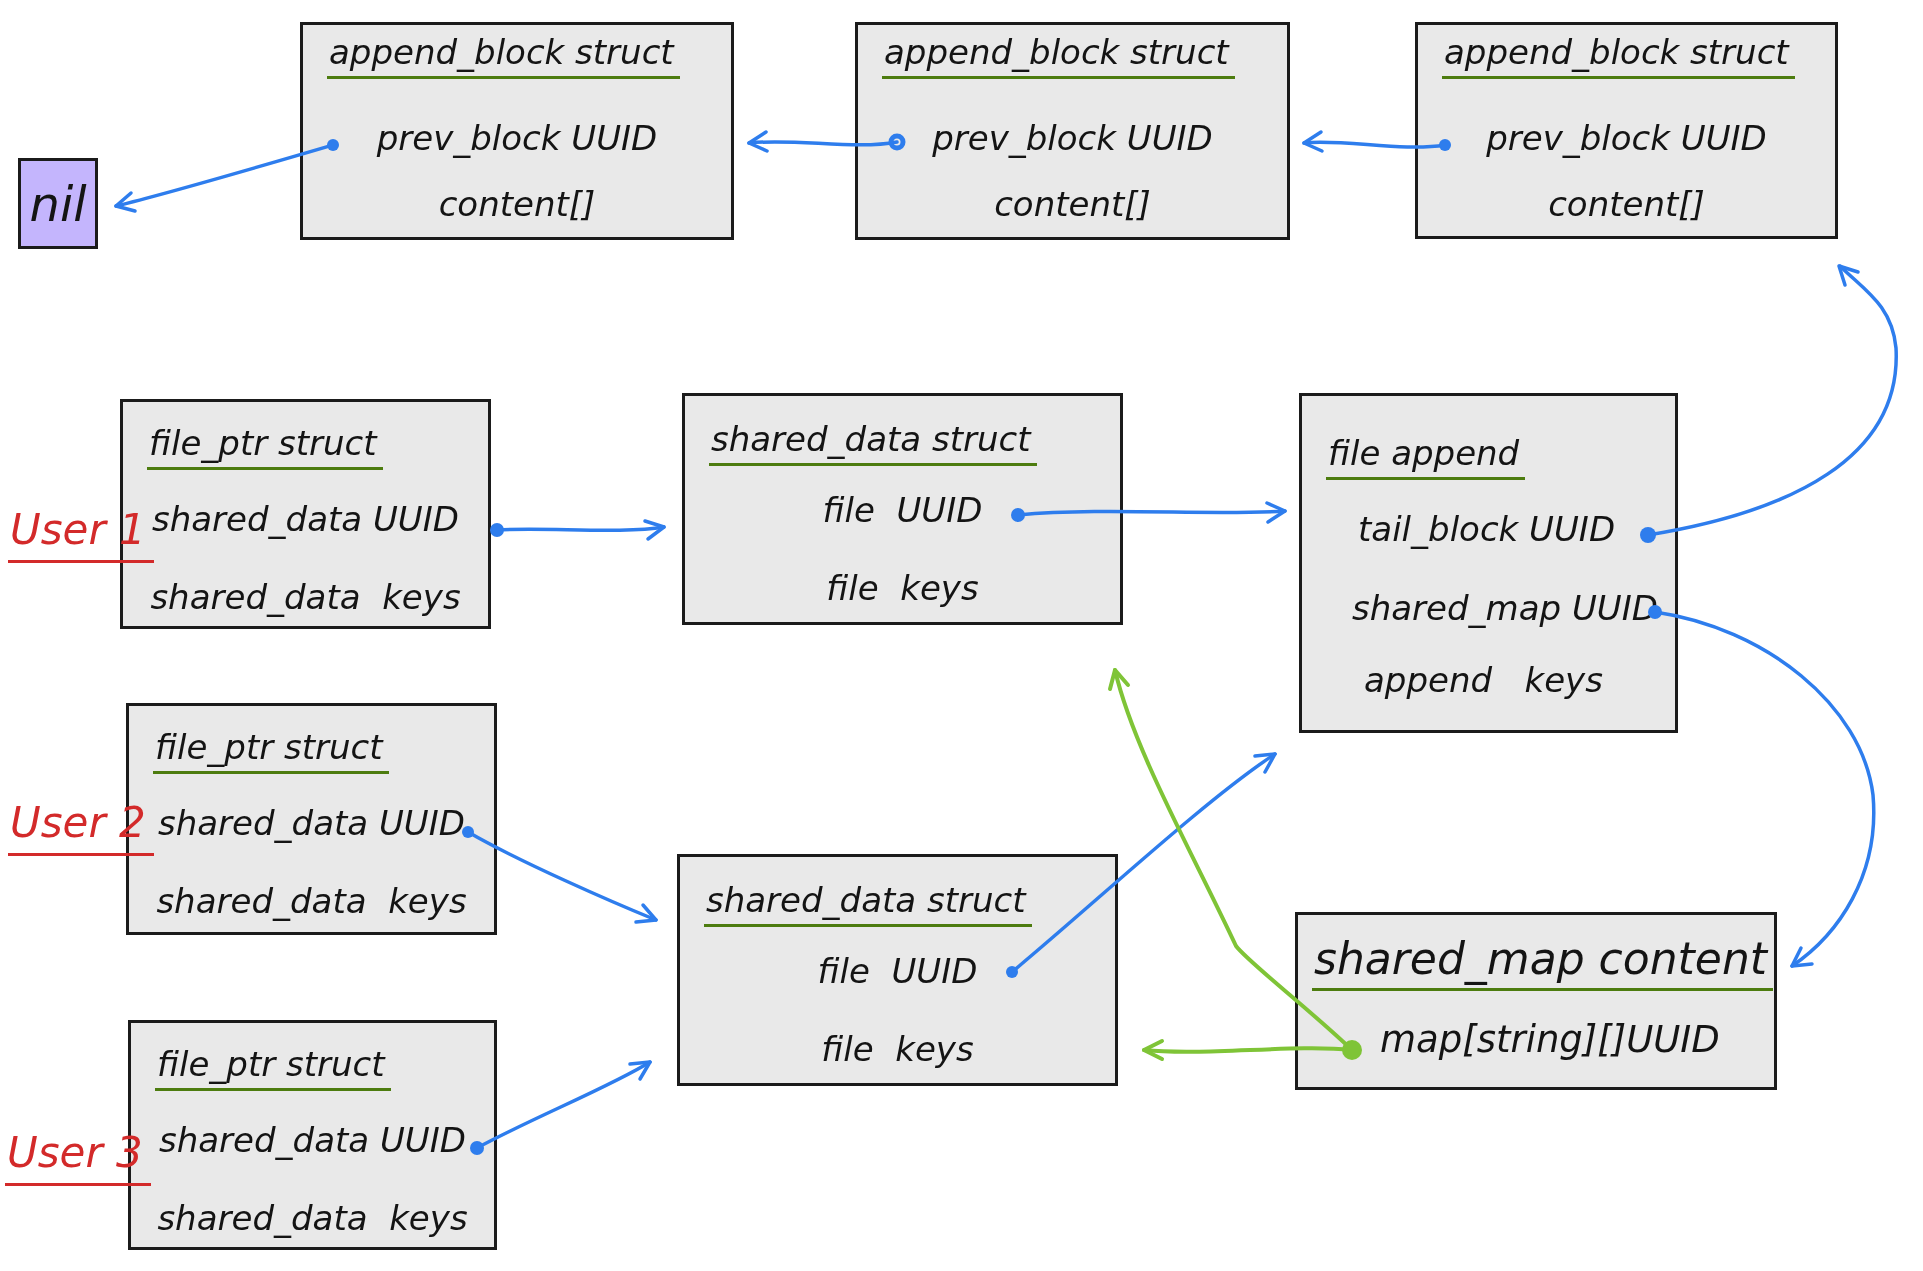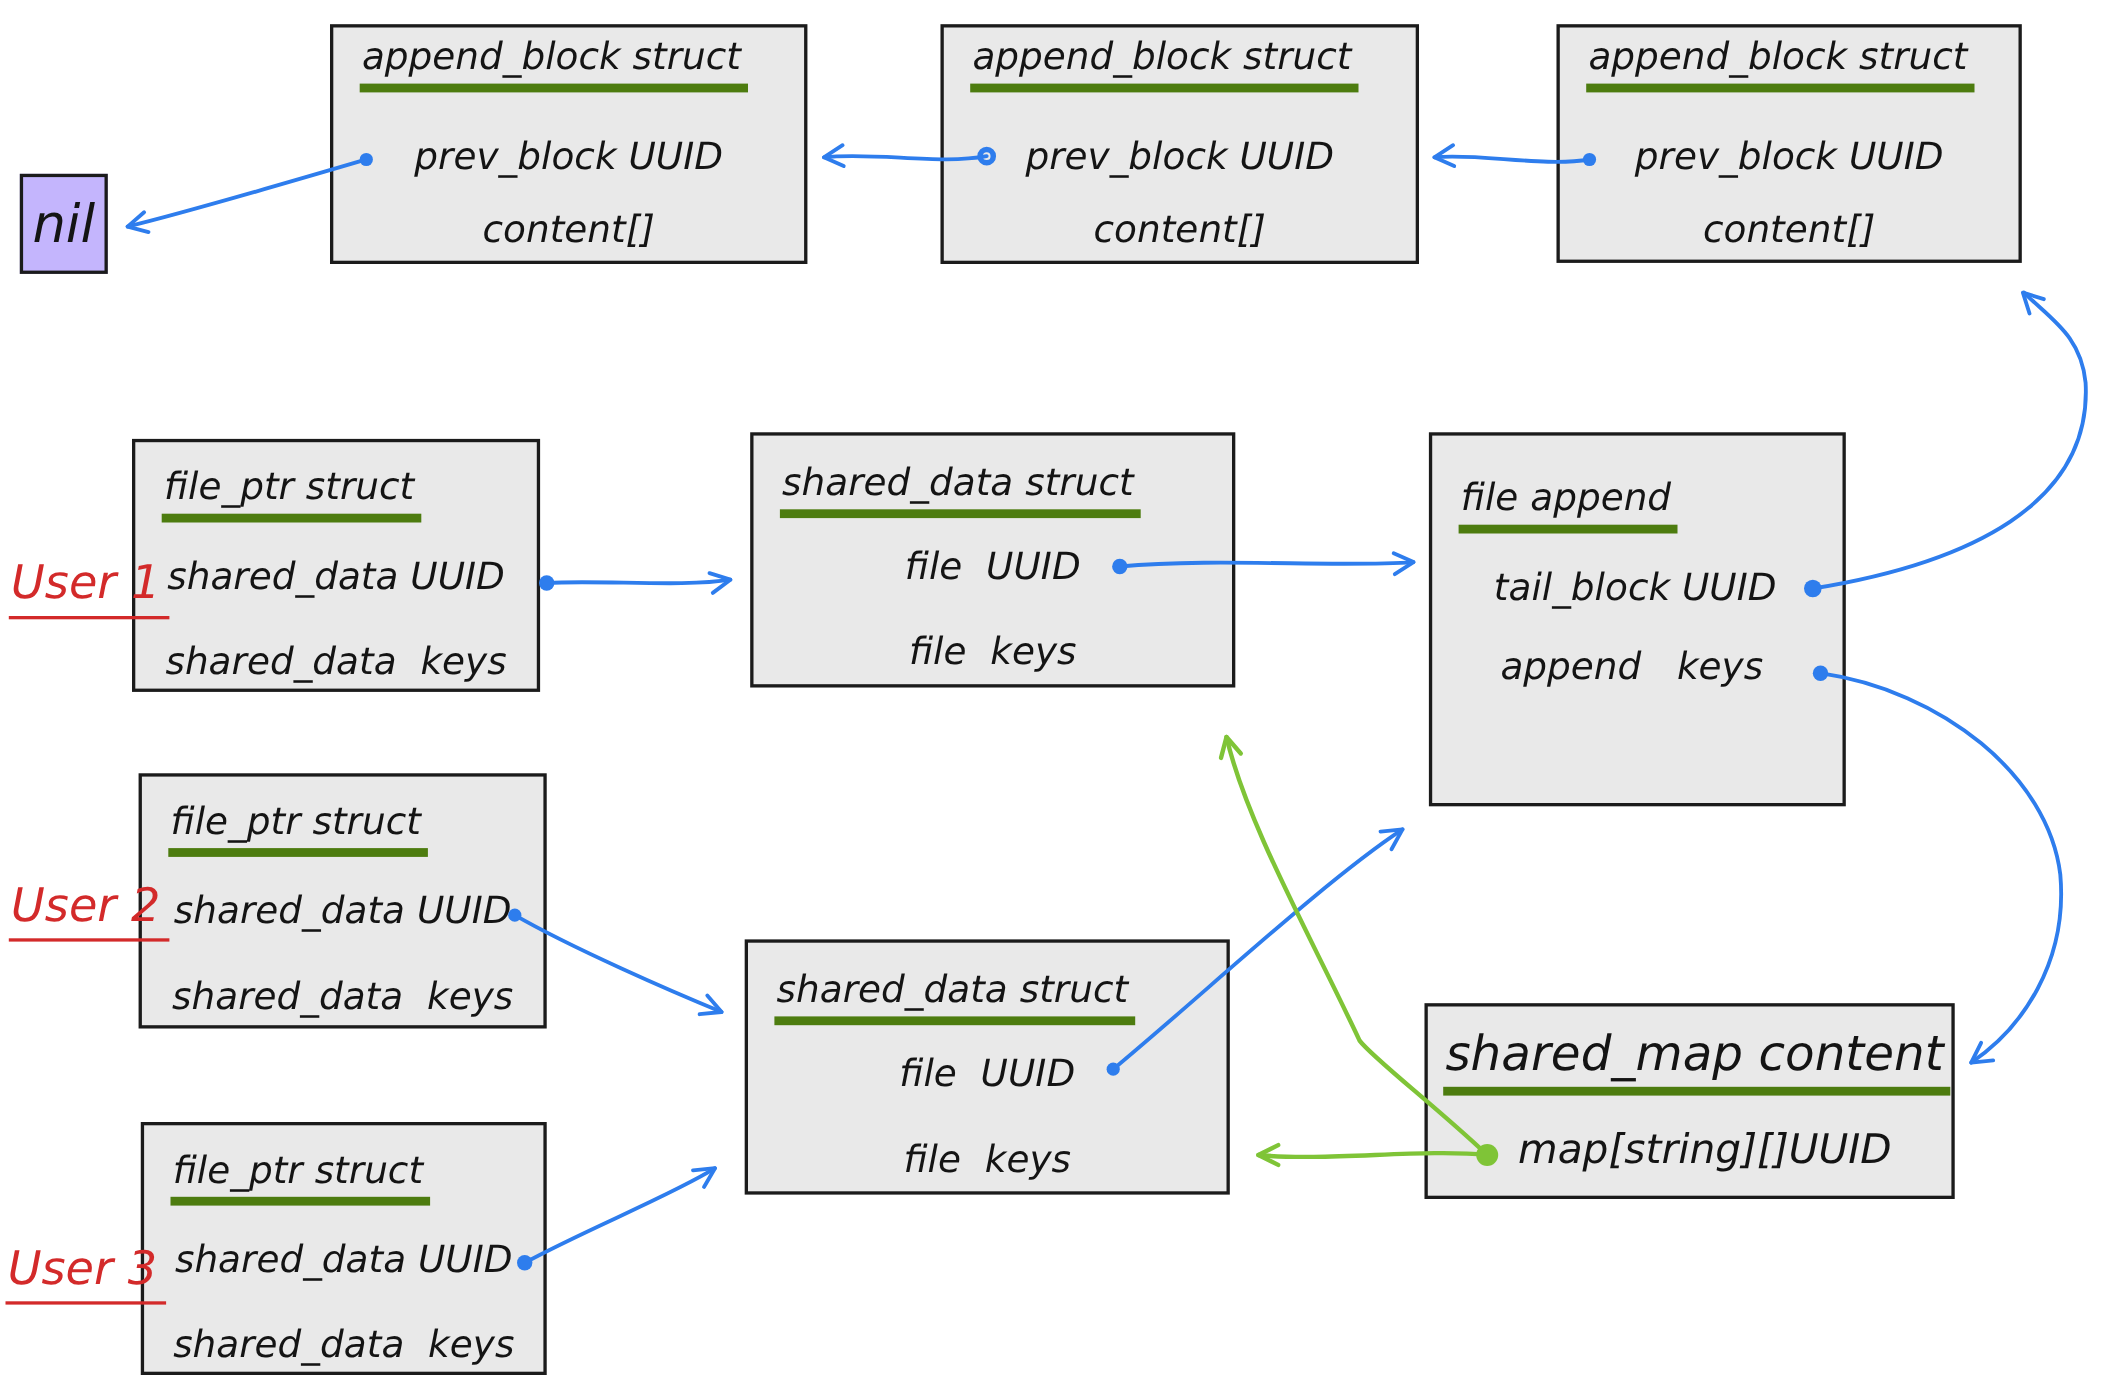--- a/index.html
+++ b/index.html
@@ -1,20 +1,20 @@
 <!DOCTYPE html>
 <html><head>
 <meta charset="utf-8">
 <style>
   html,body{margin:0;padding:0;background:#ffffff;}
   .canvas{position:relative;width:1923px;height:1271px;background:#ffffff;overflow:hidden;
           font-family:"DejaVu Sans",sans-serif;font-style:italic;color:#141414;}
   .box{position:absolute;background:#e9e9e9;border:3px solid #1b1b1b;box-sizing:border-box;
        font-size:34px;line-height:1;}
-  .title{display:inline-block;margin-left:24px;padding:0 6px 7px 2px;border-bottom:8px solid #4d7c0f;
+  .title{display:inline-block;margin-left:24px;padding:0 6px 7px 2px;border-bottom:3px solid #4d7c0f;
          white-space:pre;}
   .field{text-align:center;white-space:pre;}
   
   .b-append .title{margin-top:10px;}
   .b-append .f1{margin-top:42px;}
   .b-append .f2{margin-top:32px;}
   .b-fileptr .title{margin-top:24px;}
   .b-fileptr .f1{margin-top:32px;}
   .b-fileptr .f2{margin-top:44px;}
   .b-shared .title{margin-top:26px;}
@@ -86,20 +86,21 @@
 
   <div class="box b-shared" style="left:677px;top:854px;width:441px;height:232px">
     <div class="title">shared_data struct</div>
     <div class="field f1">file  UUID</div>
     <div class="field f2">file  keys</div>
   </div>
 
   <div class="box b-file" style="left:1299px;top:393px;width:379px;height:340px">
     <div class="title">file append</div>
     <div class="field f1">tail_block UUID</div>
+    <div class="field f2">shared_map UUID</div>
     <div class="field f3">append   keys</div>
   </div>
 
   <div class="box b-map" style="left:1295px;top:912px;width:482px;height:178px">
     <div class="title">shared_map content</div>
     <div class="field f1">map[string][]UUID</div>
   </div>
 
   <div class="user-label" style="left:8px;top:505px">User 1</div>
   <div class="user-label" style="left:8px;top:798px">User 2</div>

